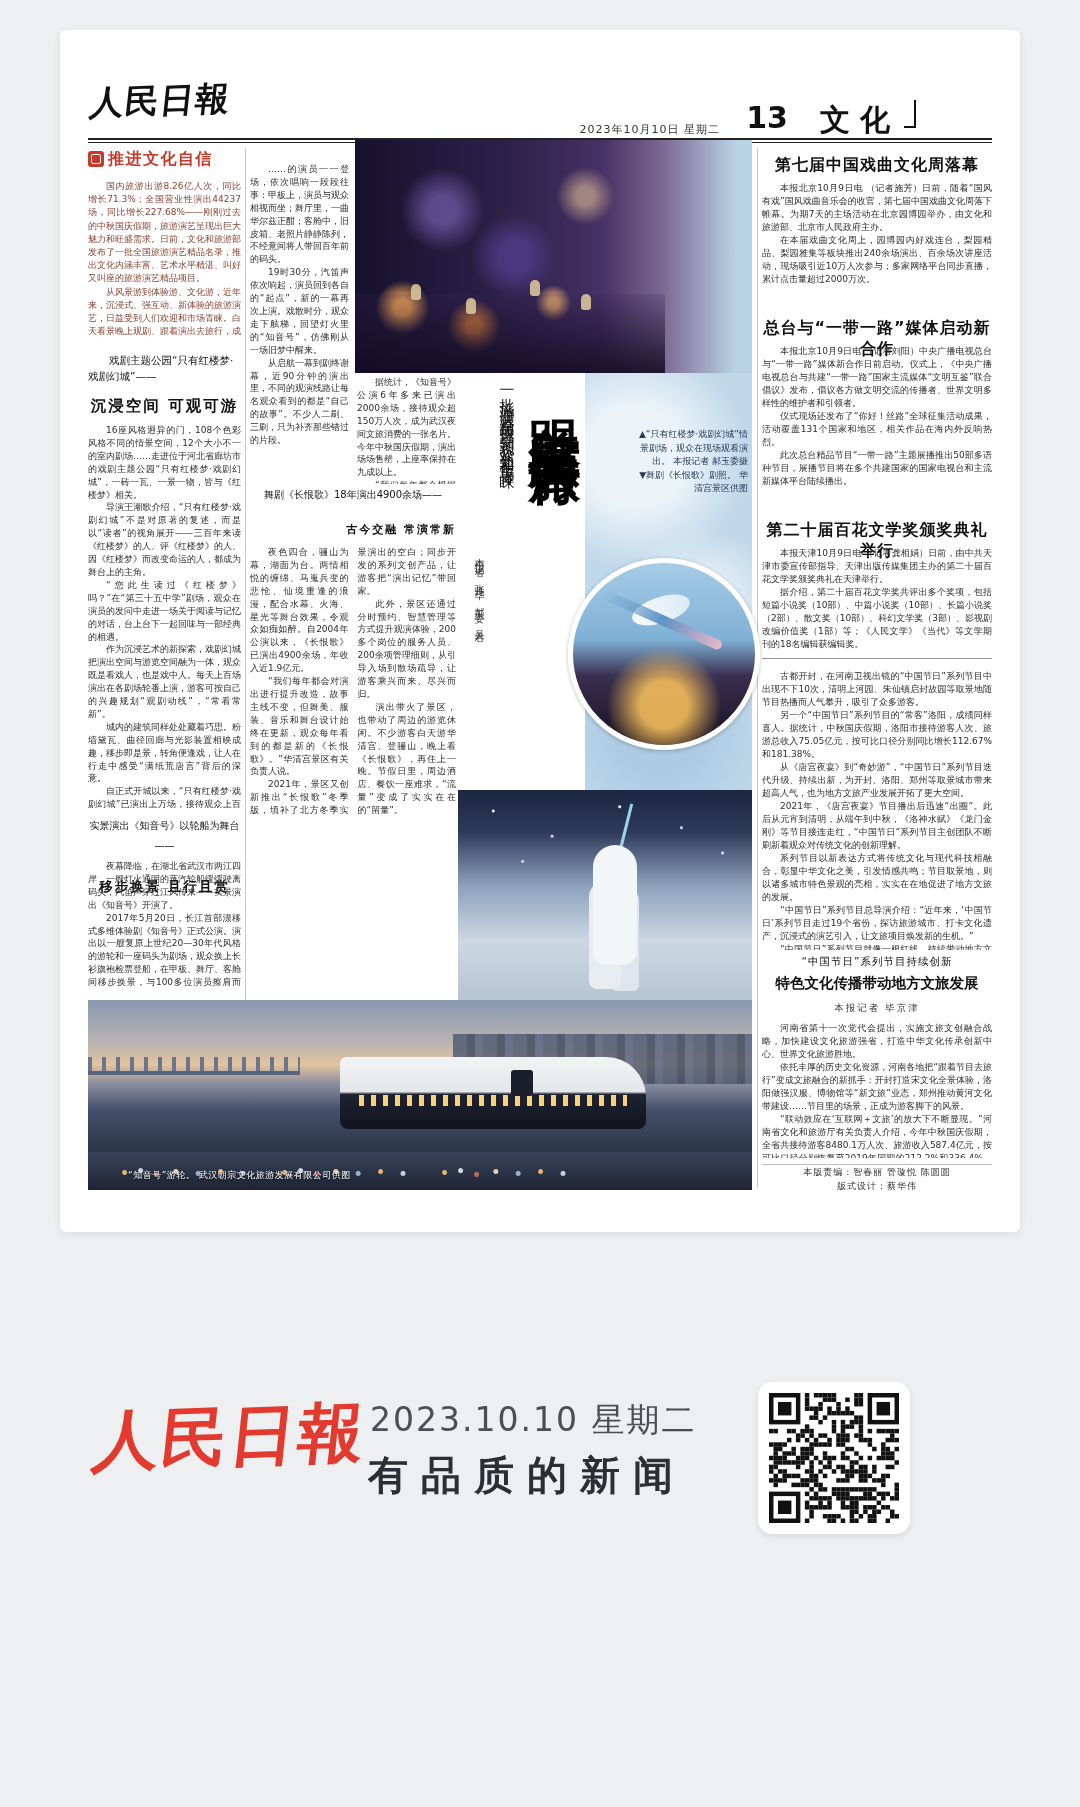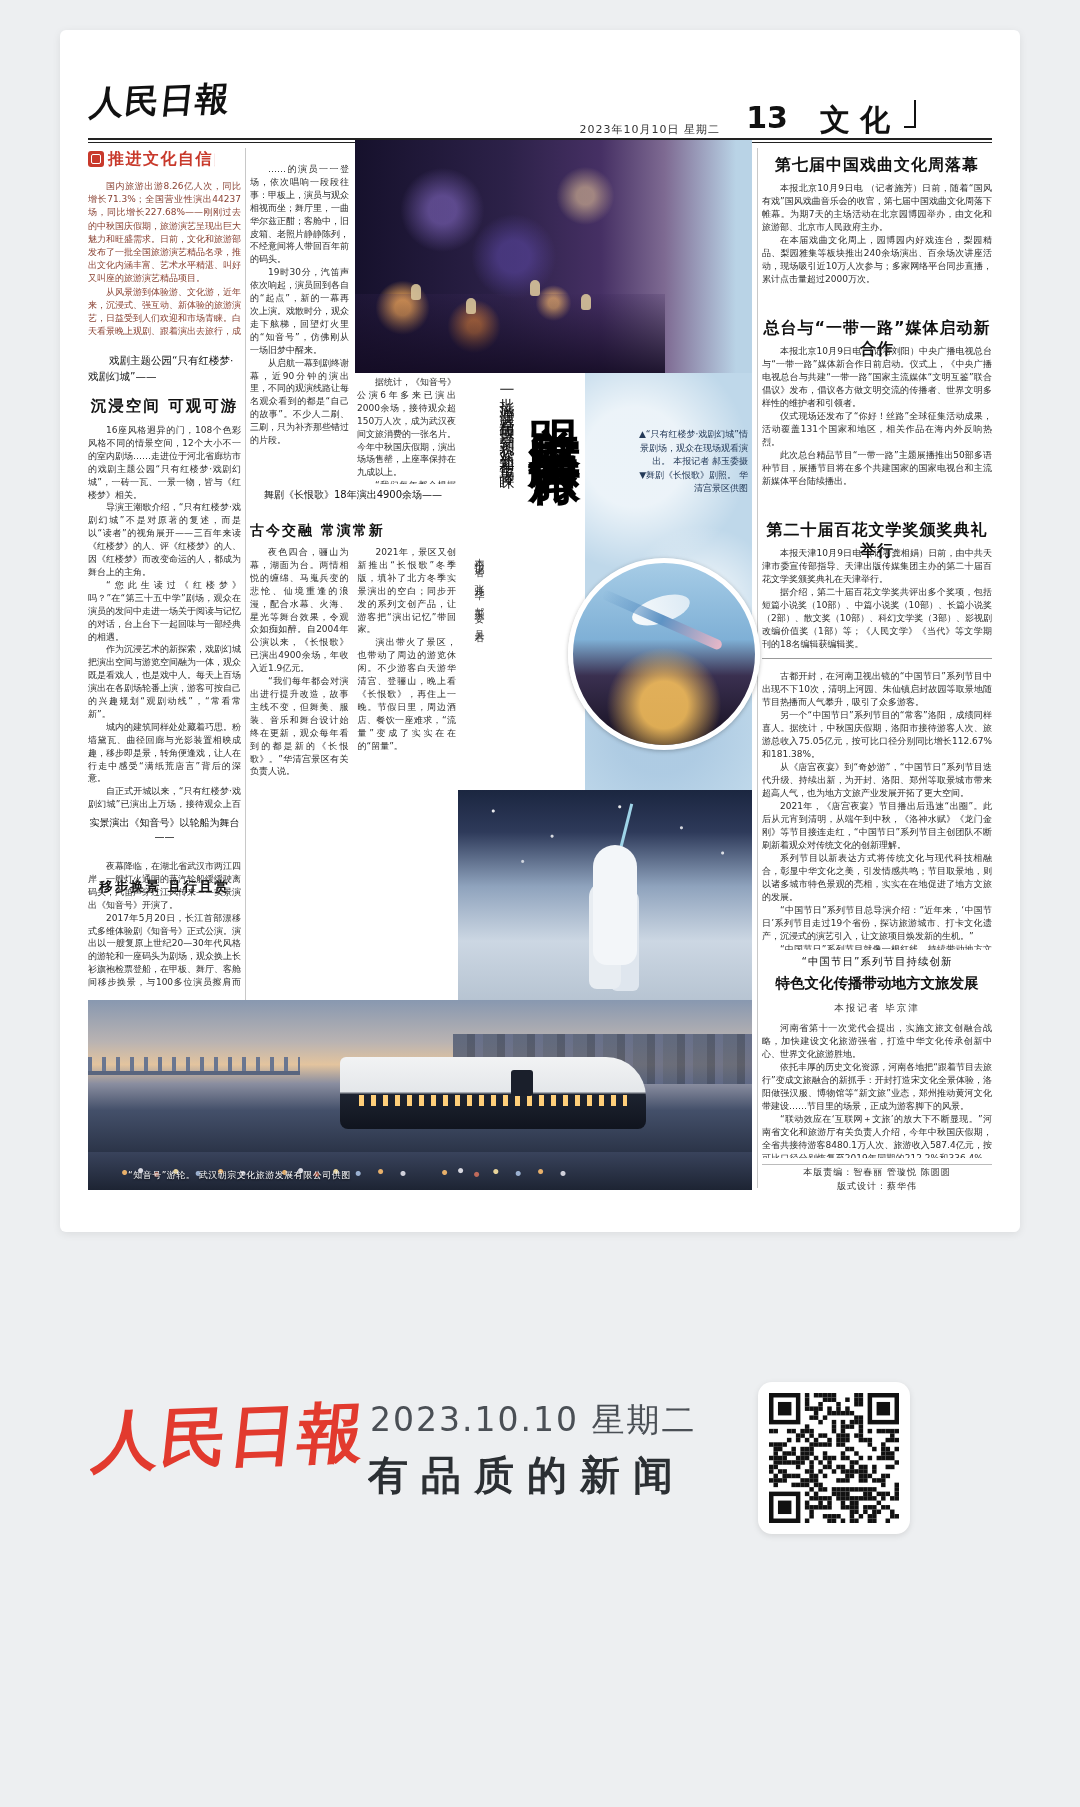--- a/index.html
+++ b/index.html
@@ -24,28 +24,28 @@
   .kicker-icon{width:16px;height:16px;background:#c8392b;border-radius:3px;flex:0 0 16px;position:relative;}
   .kicker-icon:before{content:"";position:absolute;left:3px;top:3px;right:3px;bottom:3px;border:1.5px solid #fff;border-radius:2px;}
   .kicker-banner span.t{color:#c8392b;font-weight:bold;font-size:16px;letter-spacing:1.5px;white-space:nowrap;}
   .ednote{left:28px;top:150px;width:153px;height:158px;color:#8a4233;font-size:9px;line-height:13.2px;text-align:justify;}
   .ednote p{margin:0;text-indent:2em;}
   .l-kicker{left:28px;top:322px;width:153px;font-size:10.5px;line-height:16px;color:#111;text-indent:2em;}
   .l-title{left:28px;top:366px;width:153px;font-size:15.5px;font-weight:bold;text-align:center;letter-spacing:2px;color:#111;}
   .body{font-size:9px;line-height:12.9px;text-align:justify;color:#2c2c2c;}
   .body p{margin:0;text-indent:2em;}
   .l-body1{left:28px;top:394px;width:153px;height:384px;}
-  .l-kicker2{left:28px;top:786px;width:153px;font-size:10px;line-height:14px;text-align:center;color:#111;}
+  .l-kicker2{left:28px;top:786px;width:153px;font-size:10px;line-height:20px;text-align:center;color:#111;}
   .l-title2{left:28px;top:848px;width:153px;font-size:13.5px;font-weight:bold;text-align:center;letter-spacing:2px;color:#111;}
   .l-body2{left:28px;top:830px;width:153px;height:130px;}
   
   .m-col1{left:190px;top:133px;width:99px;height:352px;}
   .m-col2{left:297px;top:346px;width:99px;height:108px;}
   .m-subkick{left:190px;top:458px;width:206px;font-size:10px;line-height:14px;text-align:center;color:#111;}
-  .m-subhead{left:190px;top:492px;width:206px;font-size:14px;font-weight:bold;text-align:left;letter-spacing:2px;color:#111;}
+  .m-subhead{left:190px;top:492px;width:206px;font-size:11px;font-weight:bold;text-align:right;letter-spacing:2px;color:#111;}
   .m-block2{left:190px;top:516px;width:206px;height:444px;column-count:2;column-gap:9px;}
   .vbyline{left:404px;top:520px;width:22px;height:220px;writing-mode:vertical-rl;text-orientation:upright;
            font-size:10px;letter-spacing:3px;color:#333;}
   .vsub{left:432px;top:352px;width:24px;height:430px;writing-mode:vertical-rl;text-orientation:upright;
         font-size:15px;letter-spacing:4px;color:#111;}
   .vtitle{left:464px;top:348px;width:66px;height:430px;writing-mode:vertical-rl;text-orientation:upright;
           font-size:52px;font-weight:900;letter-spacing:6px;color:#000;font-family:"DejaVu Sans",sans-serif;}
   
   .photo-top{left:295px;top:110px;width:397px;height:233px;
      background:linear-gradient(90deg,#16112c 0%,#2c2148 38%,#463064 62%,#7e6a92 78%,#b9d3e6 96%);}
@@ -214,20 +214,21 @@
   <div class="abs body m-col2">
       <p>据统计，《知音号》公演6年多来已演出2000余场，接待观众超150万人次，成为武汉夜间文旅消费的一张名片。今年中秋国庆假期，演出场场售罄，上座率保持在九成以上。</p>
       <p>“我们每年都会根据观众反馈打磨剧本、更新场景，让老观众也能看到新意。”武汉朝宗文化旅游发展有限公司负责人介绍，剧目还延伸出主题婚礼、研学、派对等多元业态，“知音号”的故事仍在延伸。</p>
     </div>
   <div class="abs m-subkick">舞剧《长恨歌》18年演出4900余场——</div>
   <div class="abs m-subhead">古今交融 常演常新</div>
   <div class="abs body m-block2">
       <p>夜色四合，骊山为幕，湖面为台。两情相悦的缠绵、马嵬兵变的悲怆、仙境重逢的浪漫，配合水幕、火海、星光等舞台效果，令观众如痴如醉。自2004年公演以来，《长恨歌》已演出4900余场，年收入近1.9亿元。</p>
       <p>“我们每年都会对演出进行提升改造，故事主线不变，但舞美、服装、音乐和舞台设计始终在更新，观众每年看到的都是新的《长恨歌》。”华清宫景区有关负责人说。</p>
       <p>2021年，景区又创新推出“长恨歌”冬季版，填补了北方冬季实景演出的空白；同步开发的系列文创产品，让游客把“演出记忆”带回家。</p>
+      <p>此外，景区还通过分时预约、智慧管理等方式提升观演体验，200多个岗位的服务人员、200余项管理细则，从引导入场到散场疏导，让游客乘兴而来、尽兴而归。</p>
       <p>演出带火了景区，也带动了周边的游览休闲。不少游客白天游华清宫、登骊山，晚上看《长恨歌》，再住上一晚。节假日里，周边酒店、餐饮一座难求，“流量”变成了实实在在的“留量”。</p>
     </div>
   <div class="abs vbyline">本报记者 张丹华 郝玉委 吴君</div>
   <div class="abs vsub">一批旅游演艺精品项目受到观众欢迎和市场青睐</div>
   <div class="abs vtitle">跟着演出去旅行</div>
 
   <div class="abs r-art r-title" style="top:125px;">第七届中国戏曲文化周落幕</div>
   <div class="abs r-art r-body" style="top:152px;height:128px;">
       <p>本报北京10月9日电 （记者施芳）日前，随着“国风有戏”国风戏曲音乐会的收官，第七届中国戏曲文化周落下帷幕。为期7天的主场活动在北京园博园举办，由文化和旅游部、北京市人民政府主办。</p>
       <p>在本届戏曲文化周上，园博园内好戏连台，梨园精品、梨园雅集等板块推出240余场演出、百余场次讲座活动，现场吸引近10万人次参与；多家网络平台同步直播，累计点击量超过2000万次。</p>

